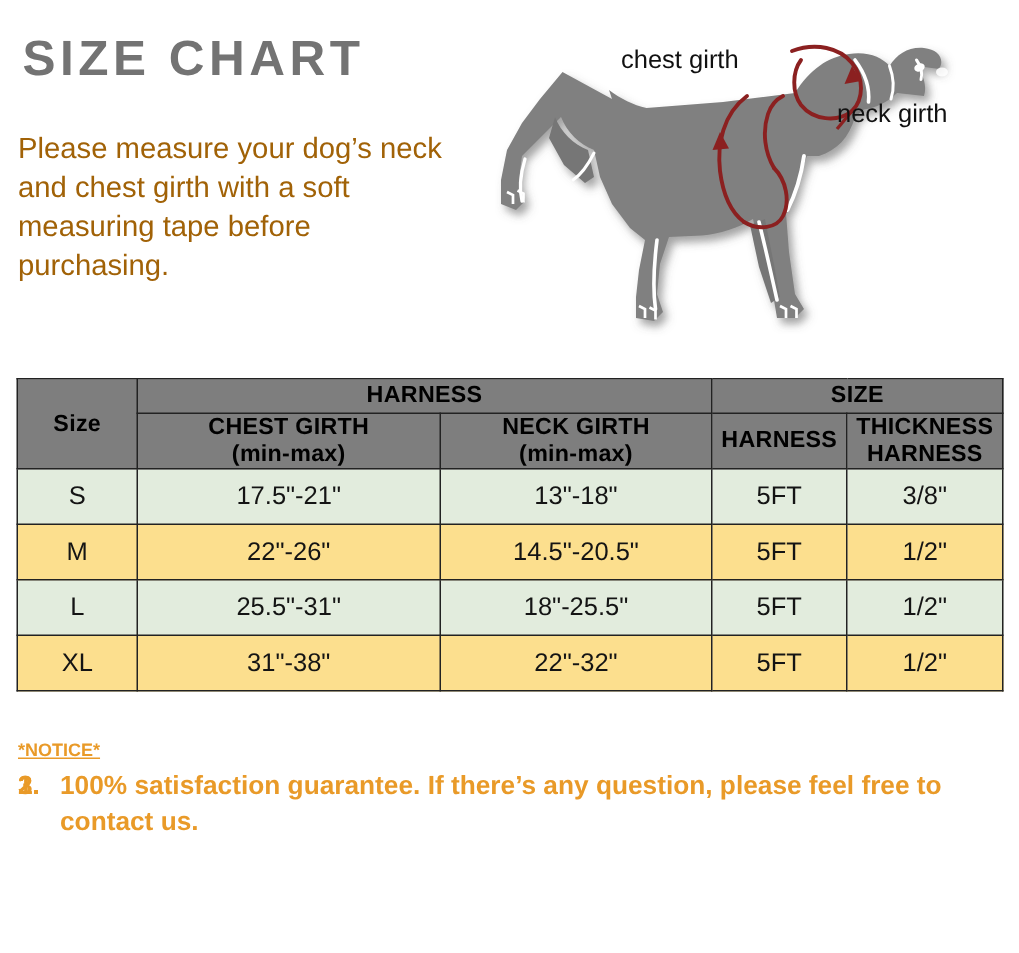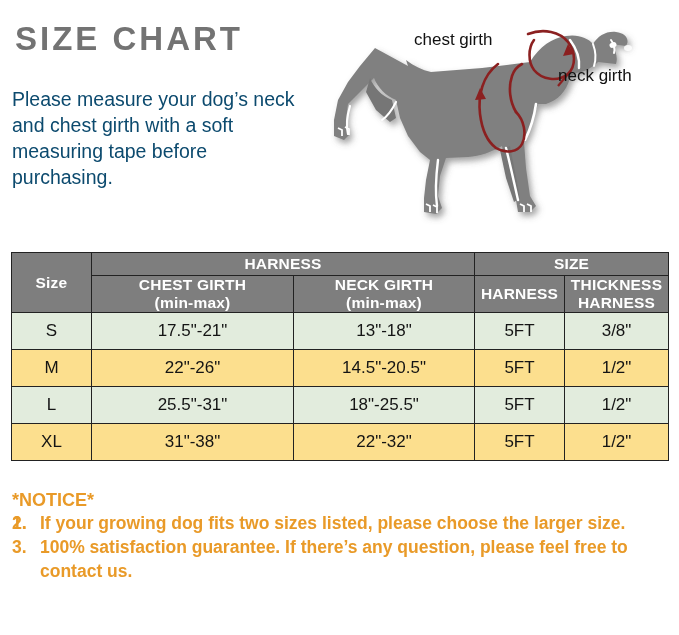--- a/index.html
+++ b/index.html
@@ -36,21 +36,21 @@
     white-space: nowrap;
   }
 
   #intro-text {
     position: absolute;
     left: 12px;
     top: 86px;
     width: 300px;
     font-size: 19.5px;
     line-height: 26px;
-    color: #0c4a6e;
+    color: #a16207;
     font-family: "Liberation Sans", sans-serif;
   }
 
   
   #dog-illustration {
     position: absolute;
     left: 330px;
     top: 0px;
     width: 349px;
     height: 232px;
@@ -80,21 +80,21 @@
     font-family: "Liberation Sans", sans-serif;
   }
   #size-table td, #size-table th {
     border: 1px solid #222222;
     padding: 0;
     text-align: center;
     vertical-align: middle;
   }
   #size-table thead th {
     background: #7e7e7e;
-    color: #ffffff;
+    color: #000000;
     font-size: 15.5px;
     font-weight: bold;
     line-height: 18px;
     letter-spacing: 0.2px;
   }
   th.sub-head { font-size: 15px; }
   th.group-head { font-size: 15.5px; height: 22px; }
   th.size-head { font-size: 15.5px; }
   #size-table tbody td {
     font-size: 17px;
@@ -115,22 +115,23 @@
   #notice-block {
     position: absolute;
     left: 12px;
     top: 489px;
     width: 660px;
     color: #e99a28;
     font-family: "Liberation Sans", sans-serif;
     font-weight: bold;
   }
   #notice-title {
-    font-size: 18px;
+    font-size: 12px;
     line-height: 22px;
+    text-decoration: underline;
   }
   #notice-list {
     margin: 0;
     padding: 0;
     list-style: none;
     font-size: 17.5px;
     line-height: 24px;
   }
   #notice-list li {
     position: relative;
@@ -360,20 +361,19 @@
 </table>
 
 <div id="notice-block">
   <div id="notice-title">*NOTICE*</div>
   <ul id="notice-list">
     <li>
       <span class="num">1.</span>
     </li>
     <li>
       <span class="num">2.</span>
-      <span>If your growing dog fits two sizes listed, please choose the larger size.</span>
     </li>
     <li>
       <span class="num">3.</span>
       <span>100% satisfaction guarantee. If there’s any question, please feel free to contact us.</span>
     </li>
   </ul>
 </div>
 
 </body></html>

